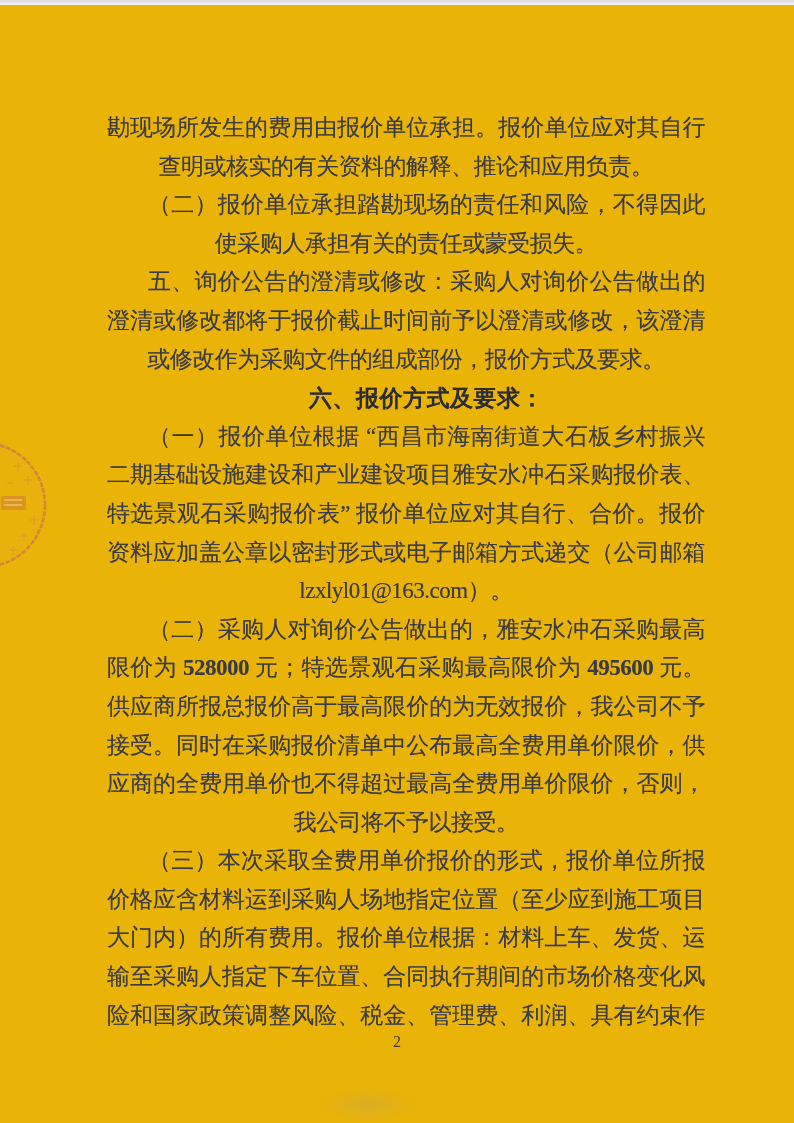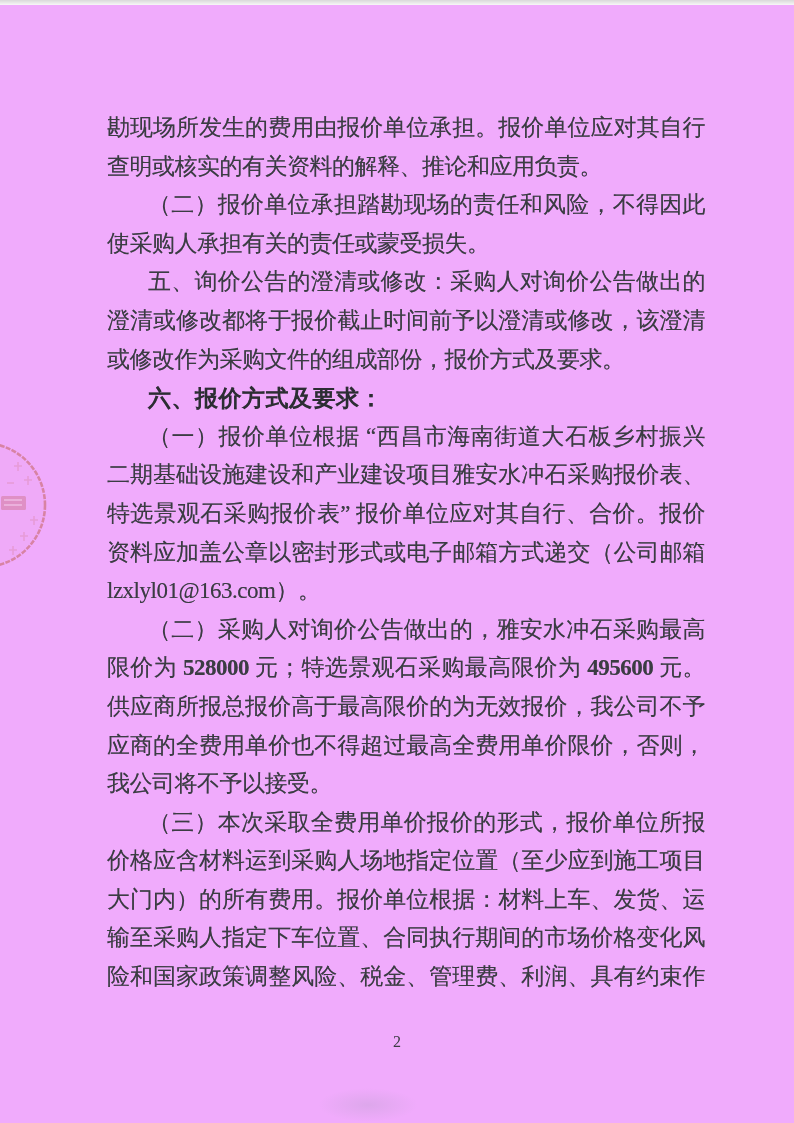--- a/index.html
+++ b/index.html
@@ -4,35 +4,36 @@
 <style>
   html, body { margin: 0; padding: 0; }
   body {
     width: 794px; height: 1123px;
     background: #ffffff;
     position: relative; overflow: hidden;
     font-family: "Liberation Serif", "DejaVu Serif", serif;
   }
   .page {
     position: absolute; inset: 0;
-    background: #f0abfc; overflow: hidden;
+    background: #eab308; overflow: hidden;
   }
   .scan-edge {
     position: absolute; left: 0; top: 0; width: 794px; height: 5px;
     background: linear-gradient(#d9d9d9, #f7f7f7);
   }
   .doc-body {
     position: absolute; left: 107px; top: 109px; width: 598px;
   }
   .line {
     height: 38.6px; line-height: 38.6px;
     font-size: 23px; color: #3b3c43;
     letter-spacing: -0.5px;
     overflow: hidden;
     text-shadow: 0 0 0.5px rgba(62,63,72,0.55);
+    text-align: center;
   }
   .line.justify { text-align: justify; text-align-last: justify; }
   .line.indent { padding-left: 41px; }
   .line.bold {
     font-family: "Liberation Sans", "DejaVu Sans", sans-serif;
     font-weight: 700; color: #2c2d33; letter-spacing: 0.5px;
   }
   .num-bold { font-weight: 700; }
   .pagenum {
     position: absolute; left: 0; top: 1033px; width: 794px;
@@ -79,20 +80,21 @@
       <div class="line">或修改作为采购文件的组成部份，报价方式及要求。</div>
       <div class="line indent bold">六、报价方式及要求：</div>
       <div class="line indent justify">（一）报价单位根据 “西昌市海南街道大石板乡村振兴</div>
       <div class="line justify">二期基础设施建设和产业建设项目雅安水冲石采购报价表、</div>
       <div class="line justify">特选景观石采购报价表” 报价单位应对其自行、合价。报价</div>
       <div class="line justify">资料应加盖公章以密封形式或电子邮箱方式递交（公司邮箱</div>
       <div class="line">lzxlyl01@163.com）。</div>
       <div class="line indent justify">（二）采购人对询价公告做出的，雅安水冲石采购最高</div>
       <div class="line justify"><span>限价为 </span><span class="num-bold">528000</span><span> 元；特选景观石采购最高限价为 </span><span class="num-bold">495600</span><span> 元。</span></div>
       <div class="line justify">供应商所报总报价高于最高限价的为无效报价，我公司不予</div>
+      <div class="line justify">接受。同时在采购报价清单中公布最高全费用单价限价，供</div>
       <div class="line justify">应商的全费用单价也不得超过最高全费用单价限价，否则，</div>
       <div class="line">我公司将不予以接受。</div>
       <div class="line indent justify">（三）本次采取全费用单价报价的形式，报价单位所报</div>
       <div class="line justify">价格应含材料运到采购人场地指定位置（至少应到施工项目</div>
       <div class="line justify">大门内）的所有费用。报价单位根据：材料上车、发货、运</div>
       <div class="line justify">输至采购人指定下车位置、合同执行期间的市场价格变化风</div>
       <div class="line justify">险和国家政策调整风险、税金、管理费、利润、具有约束作用</div>
     </main>
 
   <div class="pagenum">2</div>

